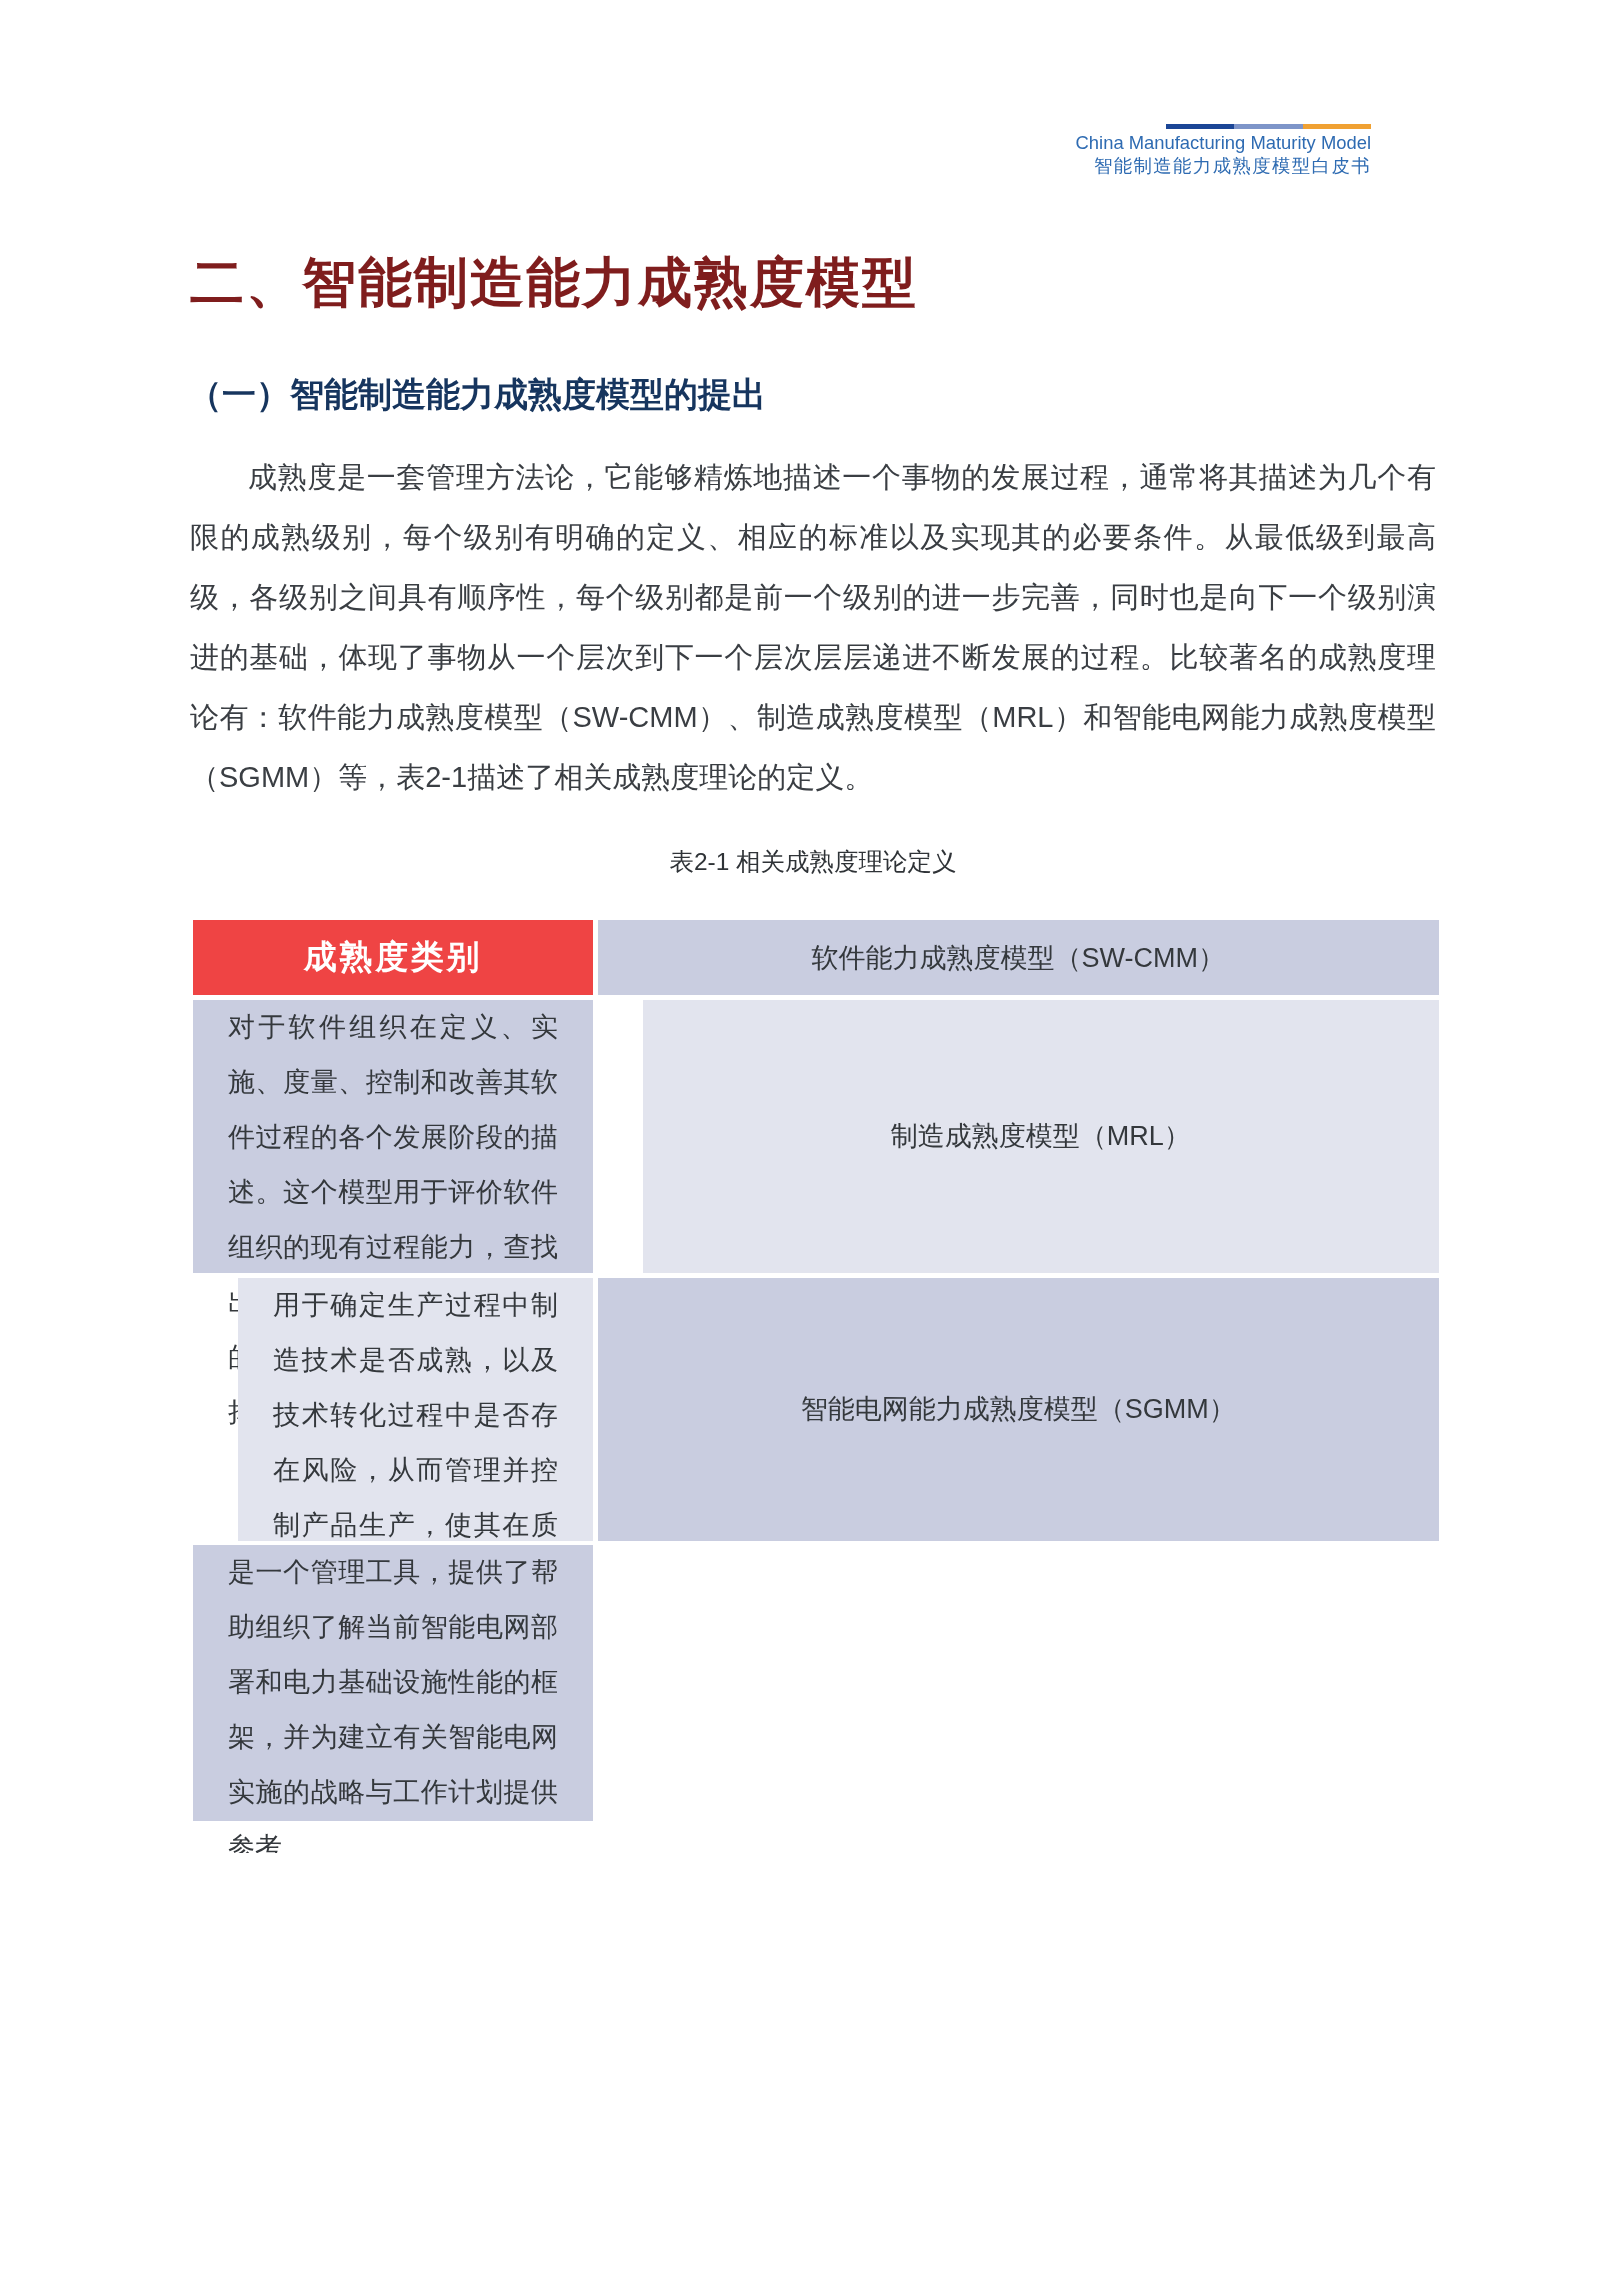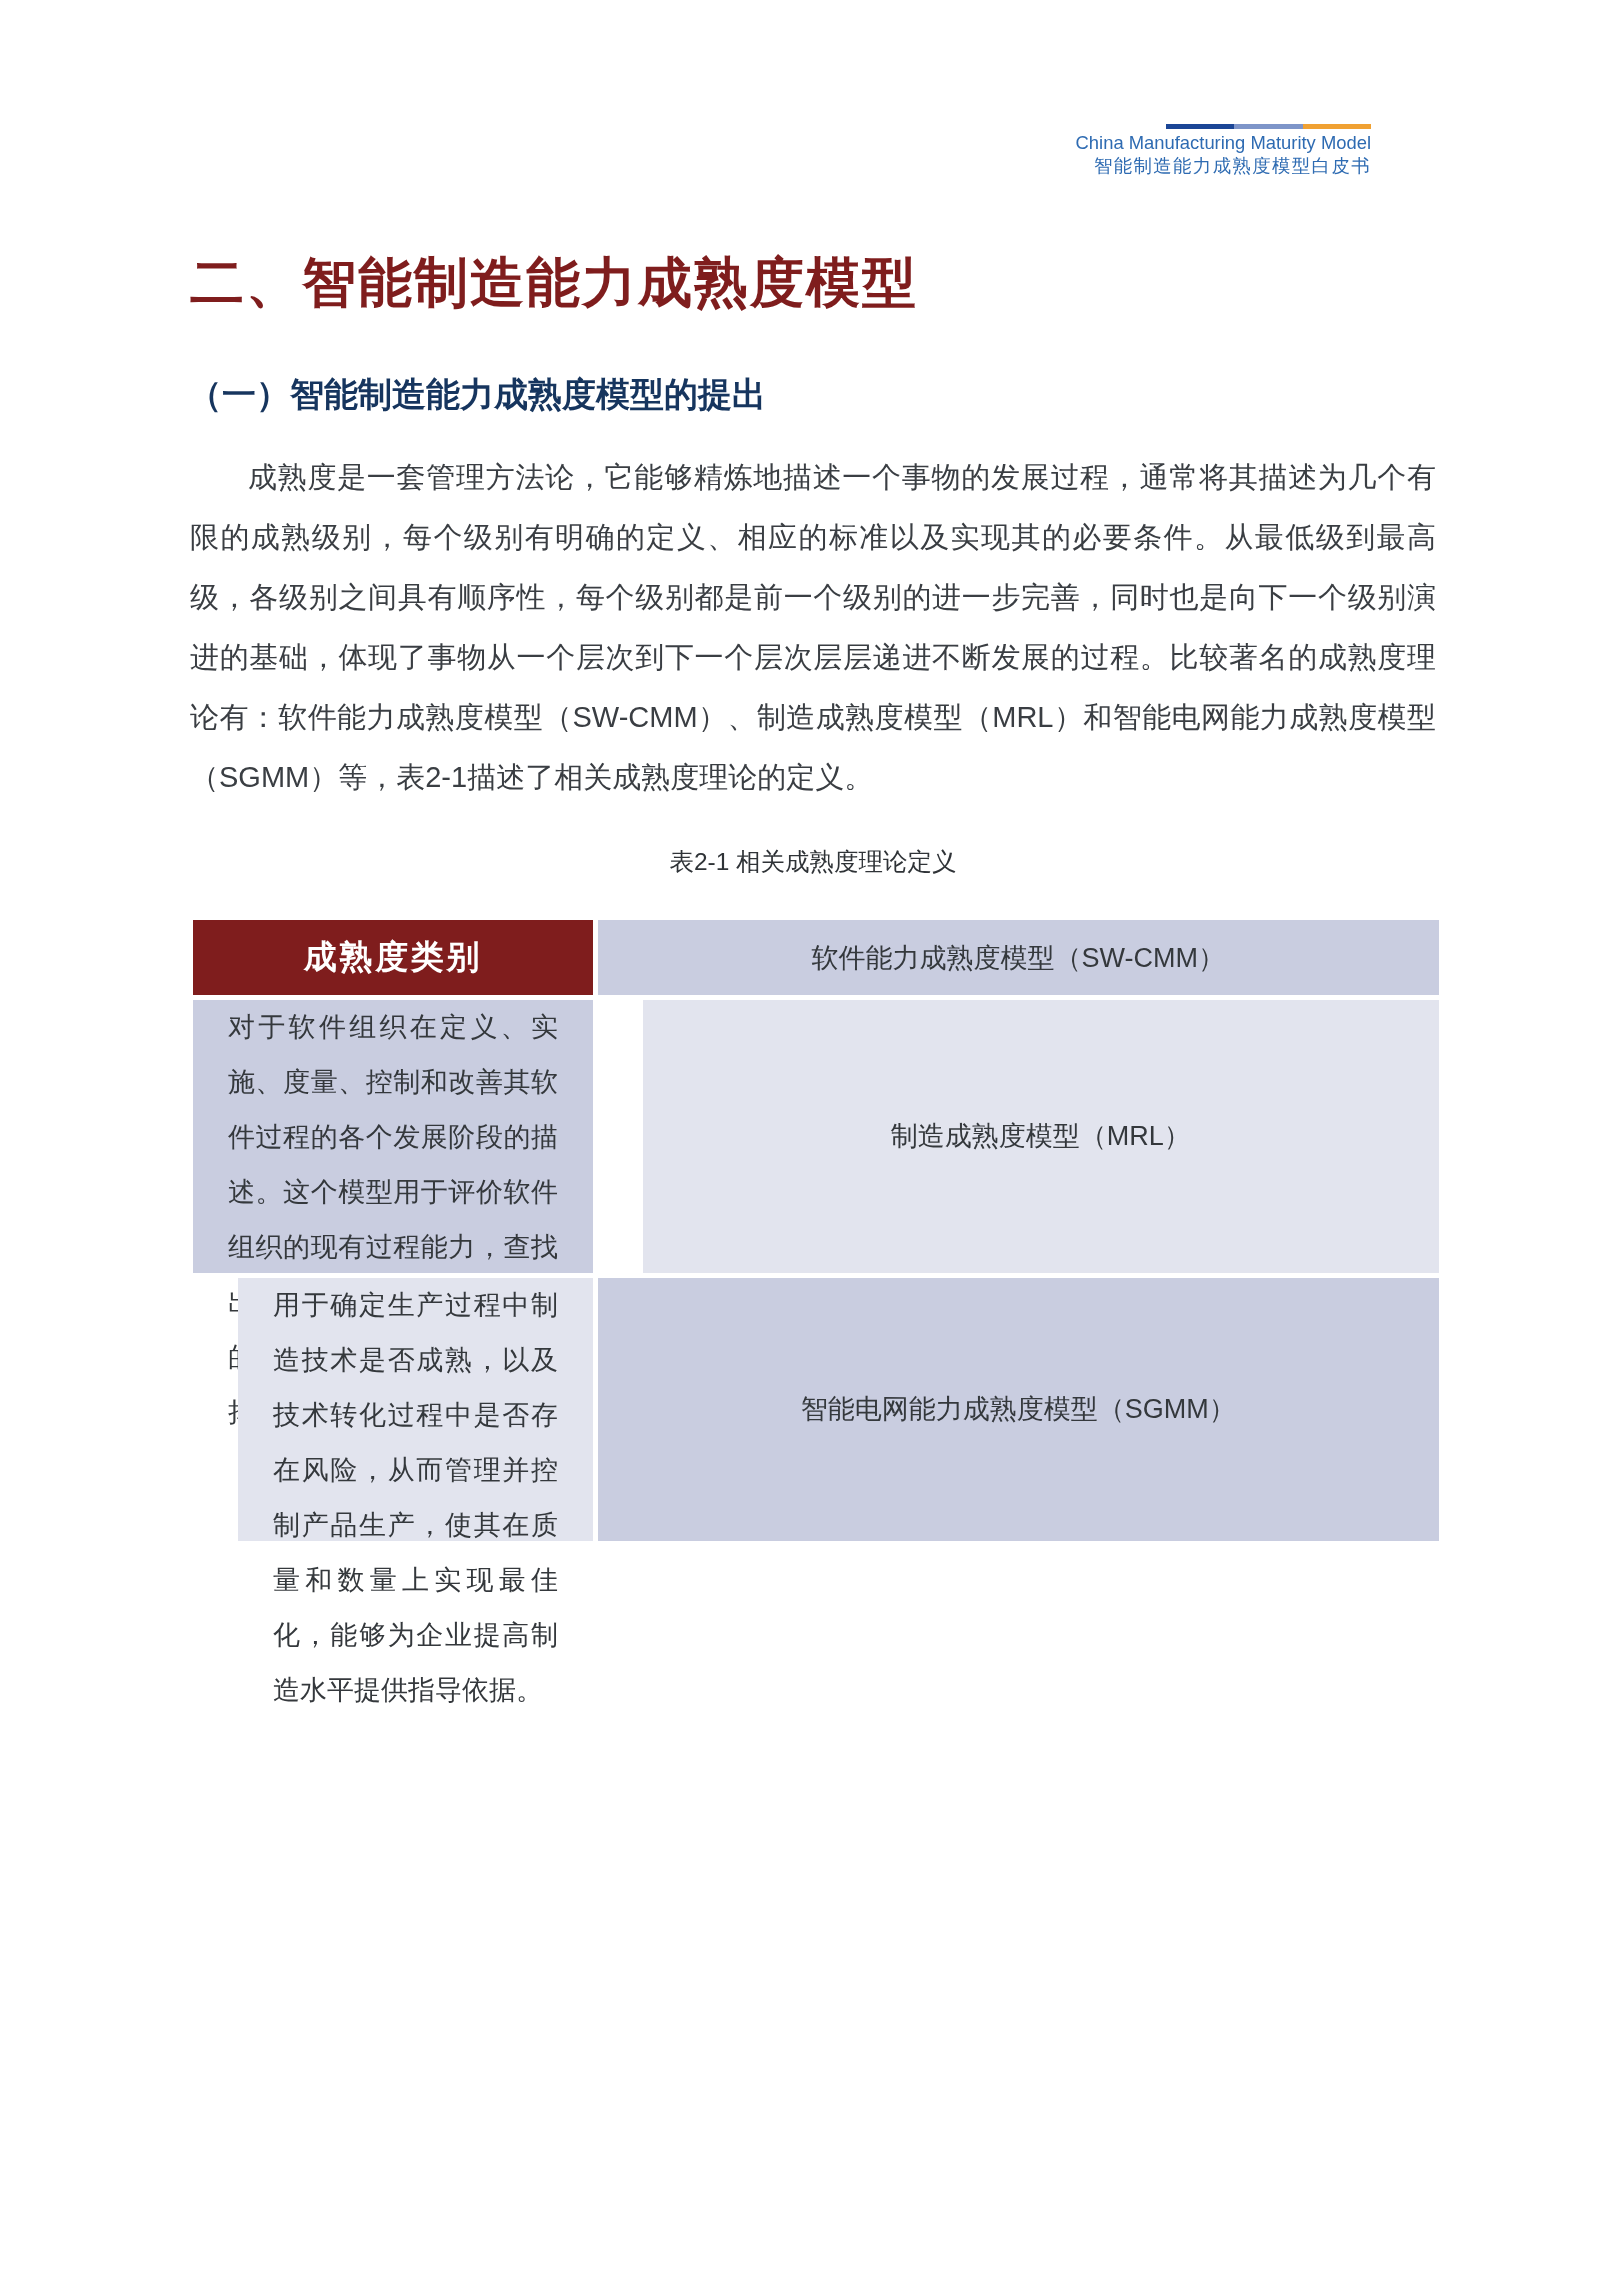--- a/index.html
+++ b/index.html
@@ -36,21 +36,21 @@
   .tbl-caption {
     position:absolute; left:190px; top:847px; width:1246px; text-align:center;
     font-size:24.5px; line-height:30px; color:#2f3337;
   }
   .tbl {
     position:absolute; left:193px; top:920px; width:1246px;
     display:grid; grid-template-columns:400px 841px;
     grid-template-rows:75px 273px 263px 276px; gap:4.8px;
   }
   .th {
-    background:#7f1d1d; color:#ffffff; display:flex; align-items:center; justify-content:center;
+    background:#ef4444; color:#ffffff; display:flex; align-items:center; justify-content:center;
     font-size:33px; font-weight:bold; letter-spacing:2.7px;
   }
   .cell-odd  { background:#c9cde0; }
   .cell-even { background:#e2e4ee;margin-left:45px; }
   .cat {
     display:flex; align-items:center; justify-content:center;
     font-size:27px; line-height:40px; color:#34383c; text-align:center;
   }
   .def { display:flex; align-items:flex-start; padding:0 35px; }
   .def .txt {
@@ -101,20 +101,23 @@
       <div>（MRL）</div>
     </div>
     <div class="def cell-even">
       <div class="txt">用于确定生产过程中制造技术是否成熟，以及技术转化过程中是否存在风险，从而管理并控制产品生产，使其在质量和数量上实现最佳化，能够为企业提高制造水平提供指导依据。</div>
     </div>
 
     <div class="cat cell-odd">
       <div>智能电网能力成熟度模型</div>
       <div>（SGMM）</div>
     </div>
+    <div class="def cell-odd">
+      <div class="txt">是一个管理工具，提供了帮助组织了解当前智能电网部署和电力基础设施性能的框架，并为建立有关智能电网实施的战略与工作计划提供参考。</div>
+    </div>
   </div>
 
   <div class="footer">
     <span>
       <svg width="38" height="27" viewBox="0 0 56 40" aria-hidden="true">
         <polygon points="16,2 40,2 30,38 6,38" fill="#f0a132"></polygon>
         <polygon points="40,2 50,2 40,38 30,38" fill="#7e95c9"></polygon>
         <polygon points="12,2 16,2 6,38 3,31" fill="#1b4696"></polygon>
         <polygon points="50,2 53,9 45,38 40,38" fill="#1b4696"></polygon>
         <rect x="2.5" y="12" width="51" height="16" rx="5" fill="#1e4f9c" stroke="#ffffff" stroke-width="2"></rect>

